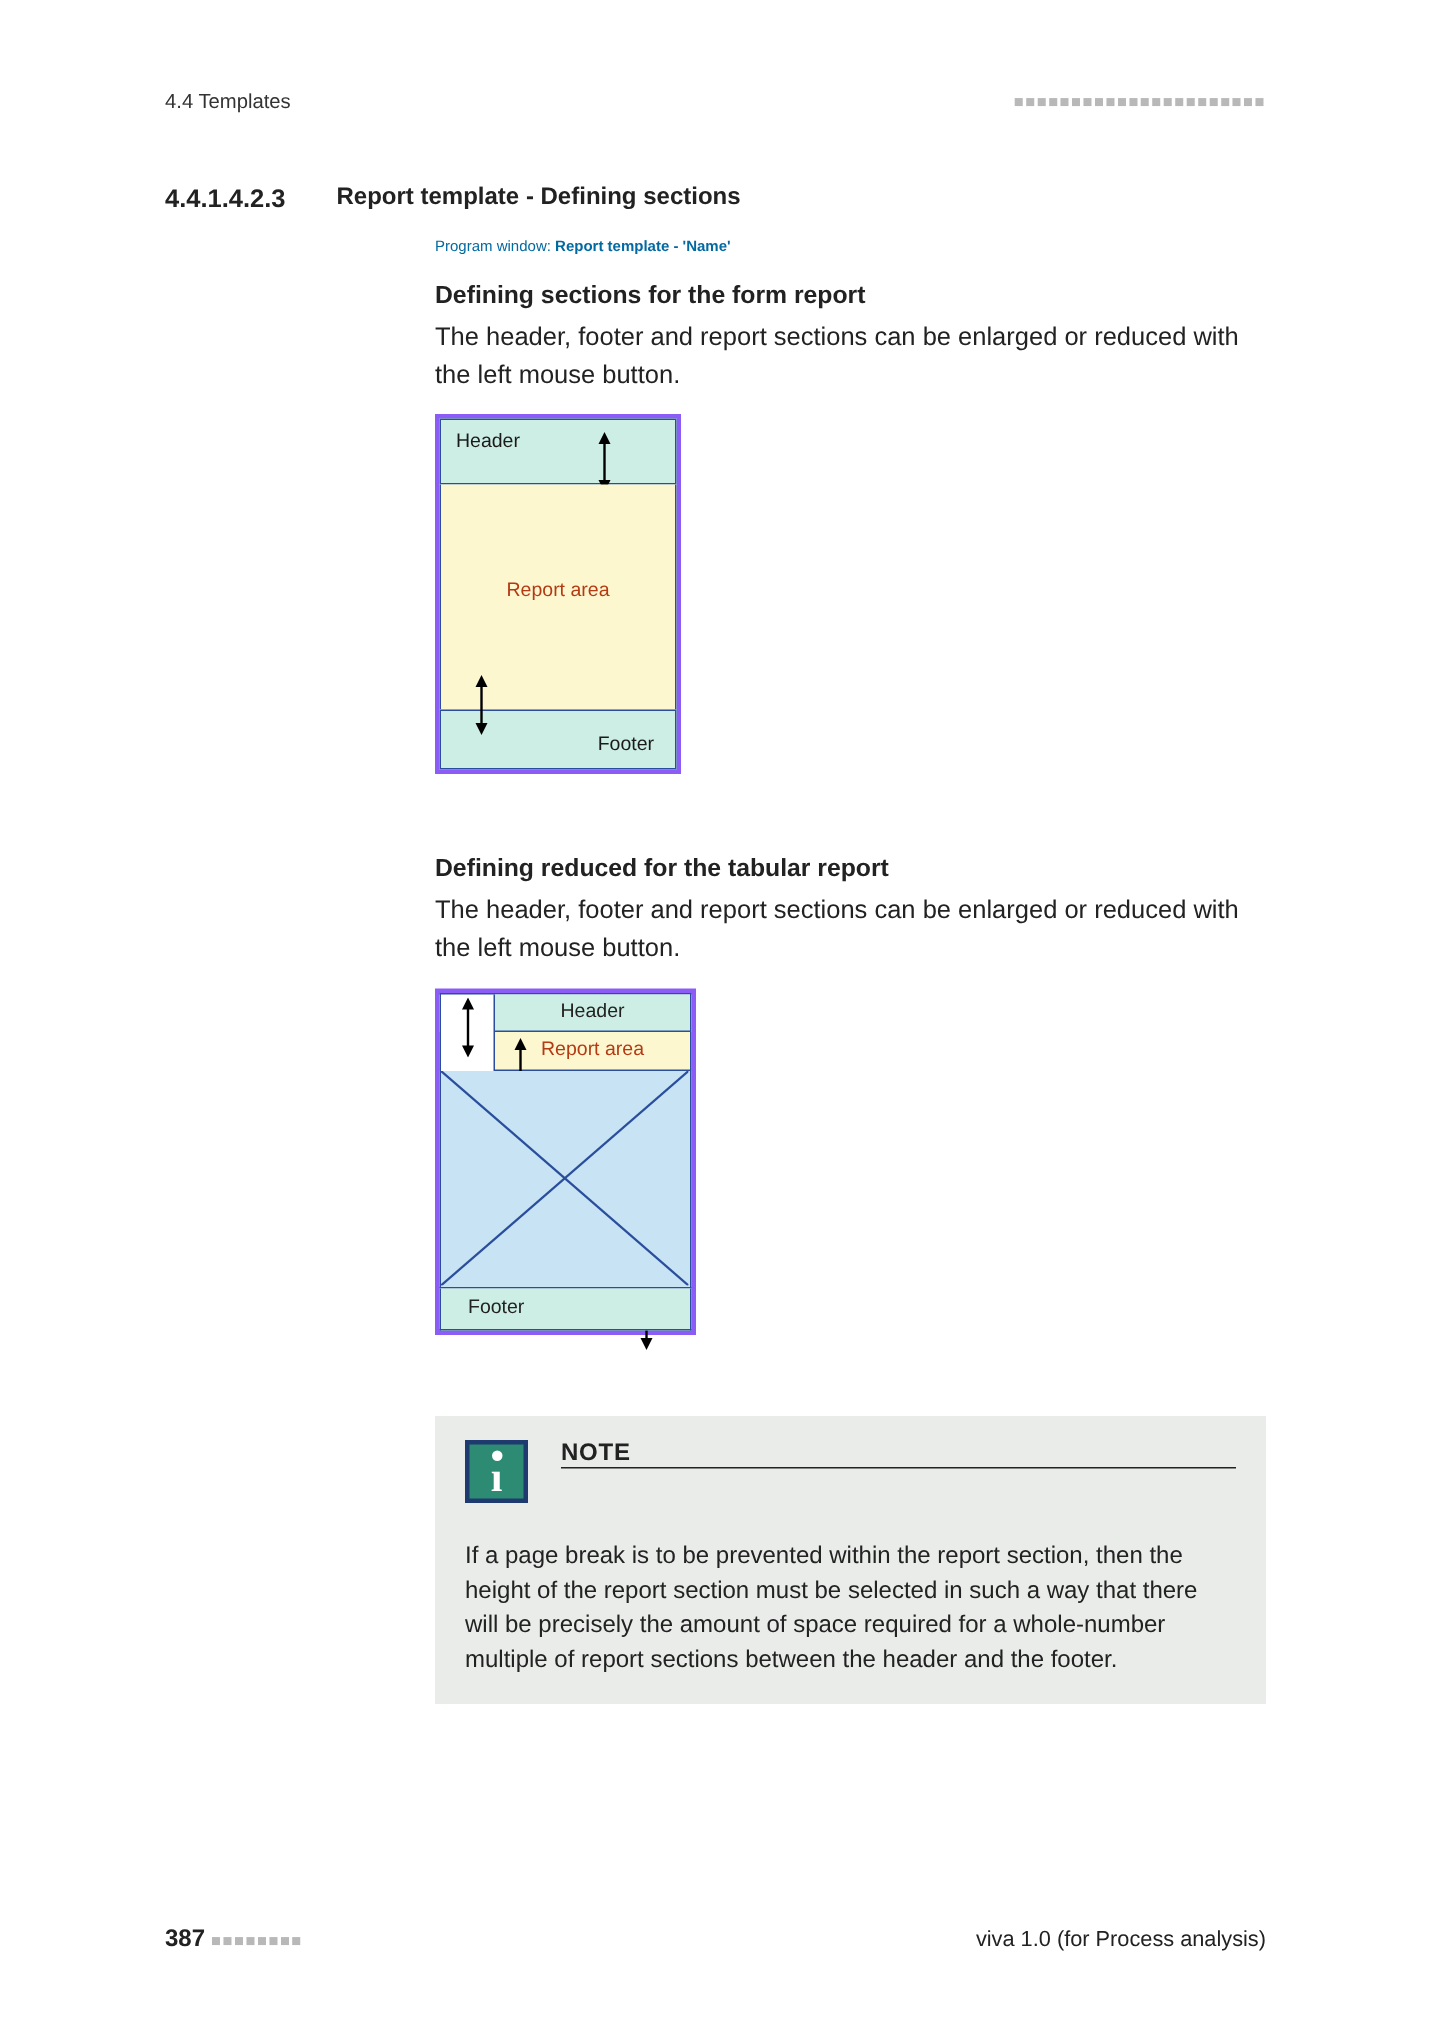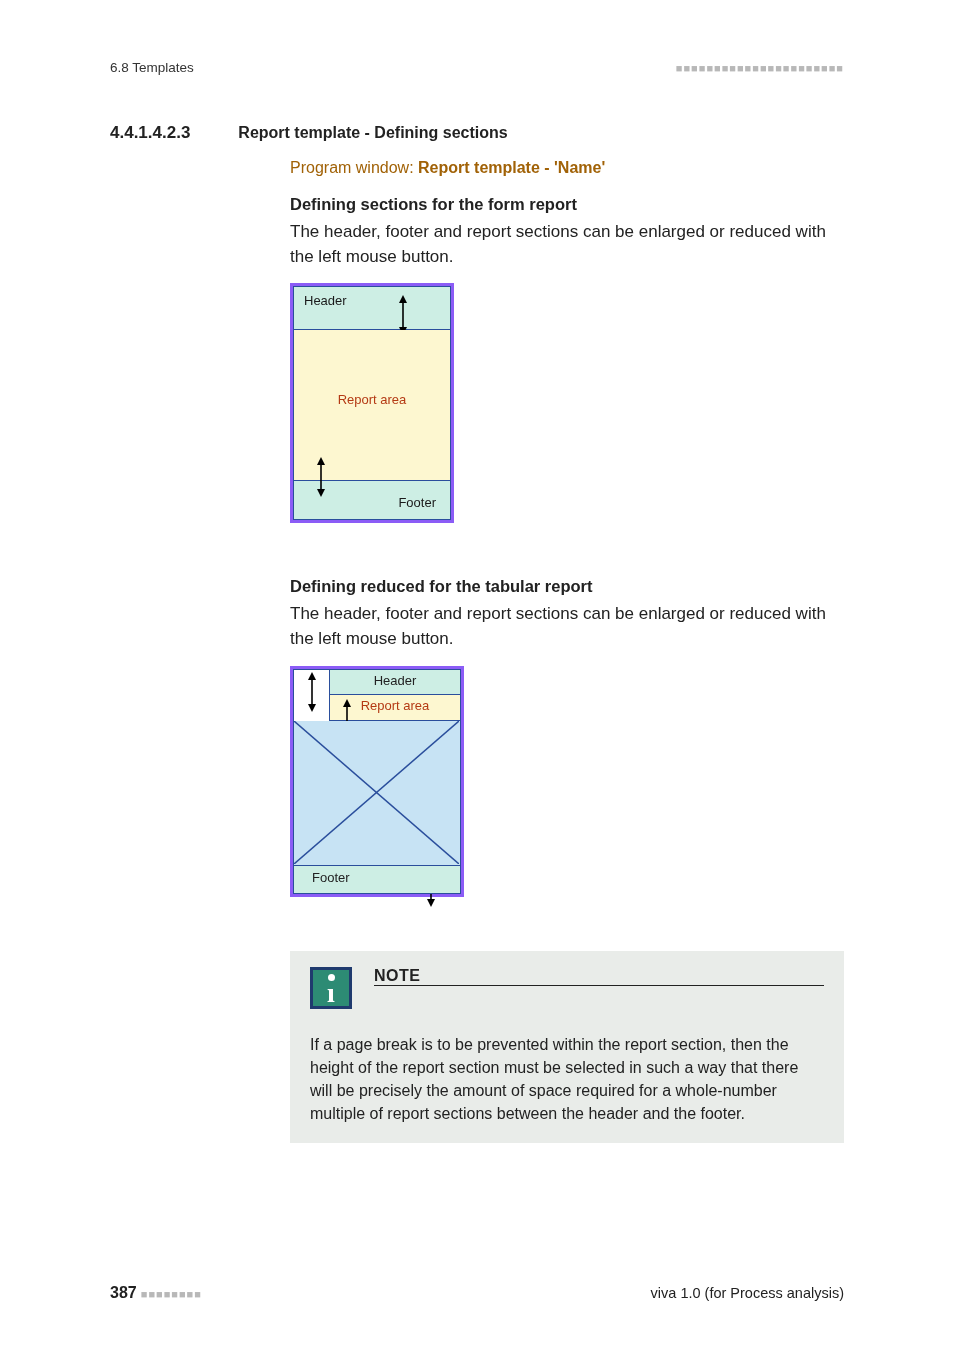--- a/index.html
+++ b/index.html
@@ -24,39 +24,39 @@
     color: #333;
     margin-bottom: 48px;
   }
   .dots-long, .dots-short {
     letter-spacing: 1px;
     color: #b8b8b8;
     font-size: 11px;
   }
   .section-row {
     display: flex;
-    align-items: center;
-    gap: 48px;
+    align-items: flex-start;
+    gap: 34px;
     margin-bottom: 16px;
   }
   .section-num {
     font-weight: 800;
     font-size: 17px;
   }
   .section-title {
     font-weight: 800;
     font-size: 16px;
   }
   .content-col {
     margin-left: 180px;
     max-width: 560px;
   }
   .program-line {
-    font-size: 16px;
-    color: #a16207;
+    font-size: 10px;
+    color: #0369a1;
     margin-bottom: 18px;
   }
   .program-line .bold { font-weight: 700; }
   .subhead {
     font-weight: 800;
     font-size: 16.5px;
     margin: 10px 0 6px 0;
   }
   .body-text {
     font-size: 17px;
@@ -239,21 +239,21 @@
     align-items: baseline;
     font-size: 14.5px;
   }
   .page-num { font-weight: 800; font-size: 16px; }
 </style>
 </head>
 <body>
 
 <div class="page">
   <div class="running-head">
-    <span>6.8 Templates</span>
+    <span>4.4 Templates</span>
     <span class="dots-long">■■■■■■■■■■■■■■■■■■■■■■</span>
   </div>
 
   <div class="section-row">
     <span class="section-num">4.4.1.4.2.3</span>
     <span class="section-title">Report template - Defining sections</span>
   </div>
 
   <div class="content-col">
     <div class="program-line">

